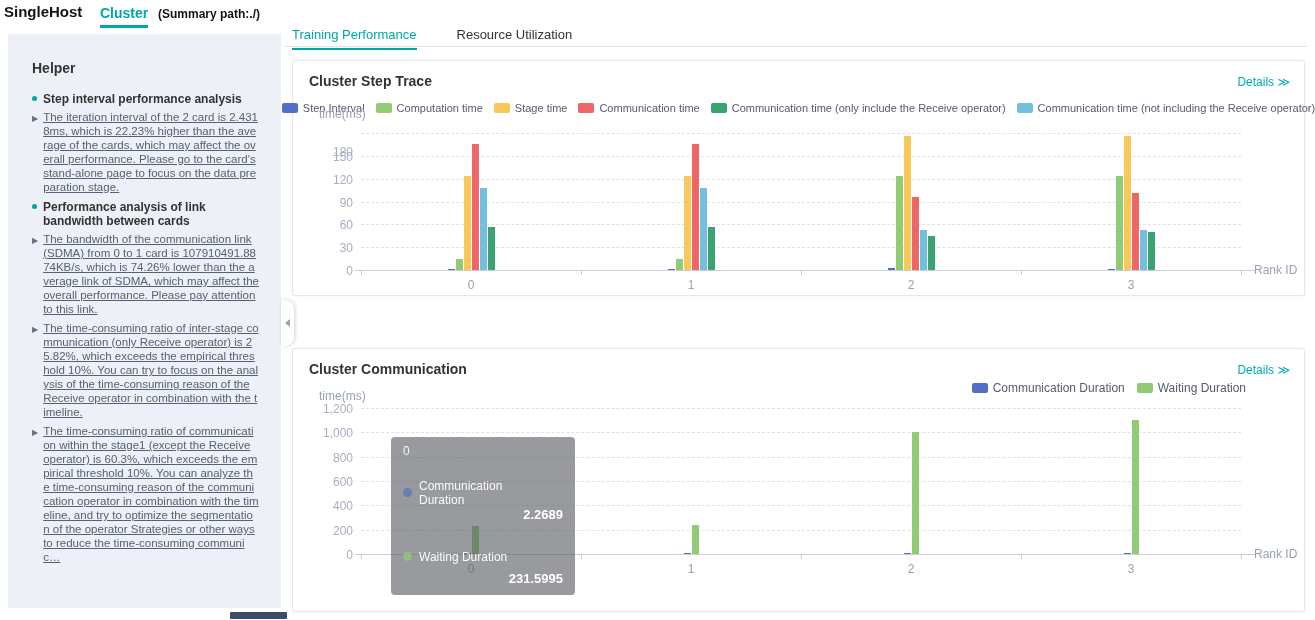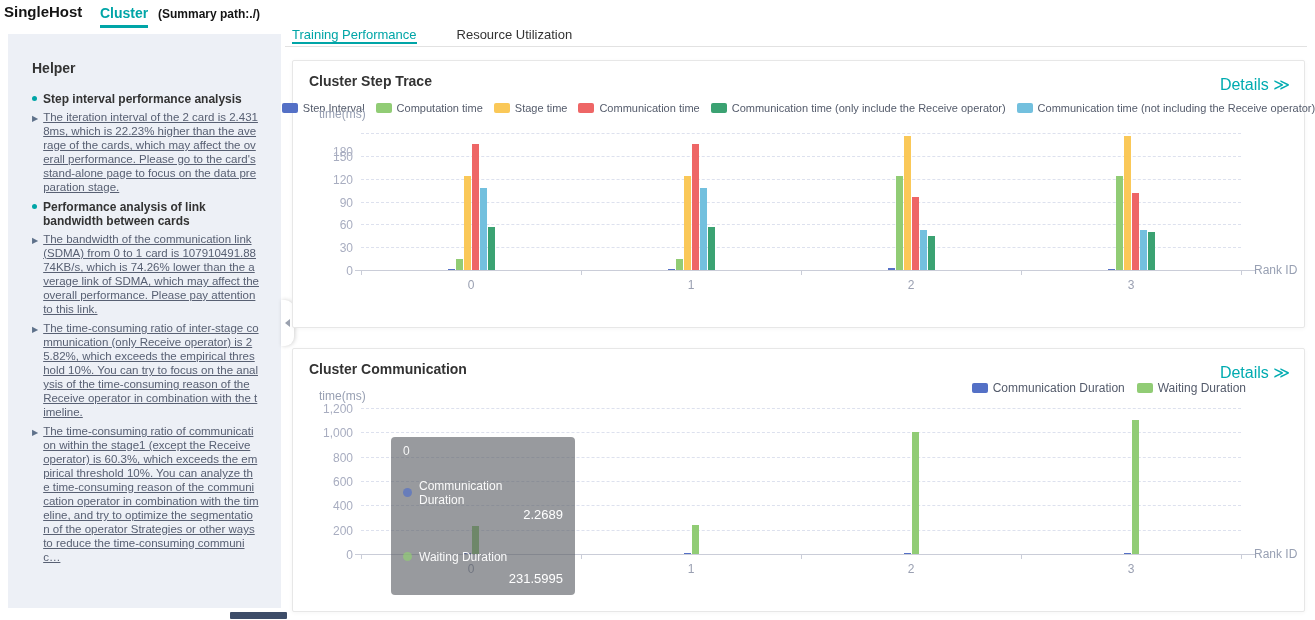--- a/index.html
+++ b/index.html
@@ -28,31 +28,31 @@
   .sg-arrow { flex:none; font-size:8px; color:#5e718a; margin:2px 5px 0 0; }
   .sg-detail-text { word-break: break-all; text-decoration: underline; }
   .collapse-handle { position:absolute; left:281px; top:300px; width:13px; height:46px; background:#fff;
                      border-radius:0 9px 9px 0; box-shadow:1px 0 4px rgba(0,0,0,.18);
                      display:flex; align-items:center; justify-content:center; cursor:pointer; }
   .collapse-tri { width:0; height:0; border-top:4px solid transparent; border-bottom:4px solid transparent;
                   border-right:5px solid #9aa1af; }
 
   
   .tabs { position:absolute; left:292px; top:27px; display:flex; gap:40px; font-size:13px; }
-  .tab { cursor:pointer; color:#333; }
+  .tab { padding-bottom:6px; cursor:pointer; color:#333; }
   .tab.active { color:#00a5a7; border-bottom:2px solid #00a5a7; }
   .tabs-divider { position:absolute; left:285px; top:46px; width:1022px; height:1px; background:#e2e2e2; }
 
   
   .card { position:absolute; background:#fff; border:1px solid #e7e7e7; border-radius:2px;
           box-shadow:0 1px 4px rgba(0,0,0,.04); }
-  #card1 { left:292px; top:60px;  width:1013px; height:268px; }
+  #card1 { left:292px; top:60px;  width:1013px; height:236px; }
   #card2 { left:292px; top:348px; width:1013px; height:264px; }
   .card-title { position:absolute; left:16px; top:12px; font-size:14px; font-weight:bold; color:#333; }
-  .details-link { position:absolute; right:14px; top:14px; font-size:16px; color:#00abb0; cursor:pointer; }
+  .details-link { position:absolute; right:14px; top:14px; font-size:12px; color:#00abb0; cursor:pointer; }
 
   
   .legend { position:absolute; display:flex; align-items:center; color:#545b6b; }
   #legend1 { left:0; right:0; top:41px; justify-content:center; gap:11px; font-size:11px; }
   #legend2 { right:58px; top:32px; gap:12px; font-size:12px; }
   .legend-item { display:flex; align-items:center; gap:5px; white-space:nowrap; cursor:pointer; }
   .legend-marker { width:16px; height:10px; border-radius:2px; display:inline-block; }
 
   
   .yname { position:absolute; font-size:12px; color:#98a0b3; }
@@ -70,21 +70,21 @@
   .bargroup { position:absolute; bottom:1px; display:flex; align-items:flex-end; gap:1px; }
   .bar { flex:none; }
 
   
   .tooltip { position:absolute; left:98px; top:88px; width:184px; background:rgba(88,92,99,.62);
              border-radius:4px; padding:7px 12px 9px; color:#fff; z-index:6; }
   .tt-header { font-size:12px; margin-bottom:4px; color:#f7f7f7; }
   .tt-row { display:flex; align-items:center; font-size:12px; margin-top:5px; }
   .tt-dot { width:9px; height:9px; border-radius:50%; margin-right:7px; opacity:.7; flex:none; }
   .tt-label { opacity:.95; }
-  .tt-value { margin-left:auto; font-weight:normal; font-size:13px;margin-top:44px; }
+  .tt-value { margin-left:auto; font-weight:bold; font-size:13px;margin-top:44px; }
 
   
   .hscroll-thumb { position:absolute; left:230px; top:612px; width:57px; height:7px;
                    background:#3d4c68; border-radius:1px; cursor:pointer; }
 </style>
 </head>
 <body>
 
 <div class="app-title">SingleHost</div>
 <div class="nav-cluster">Cluster</div>

